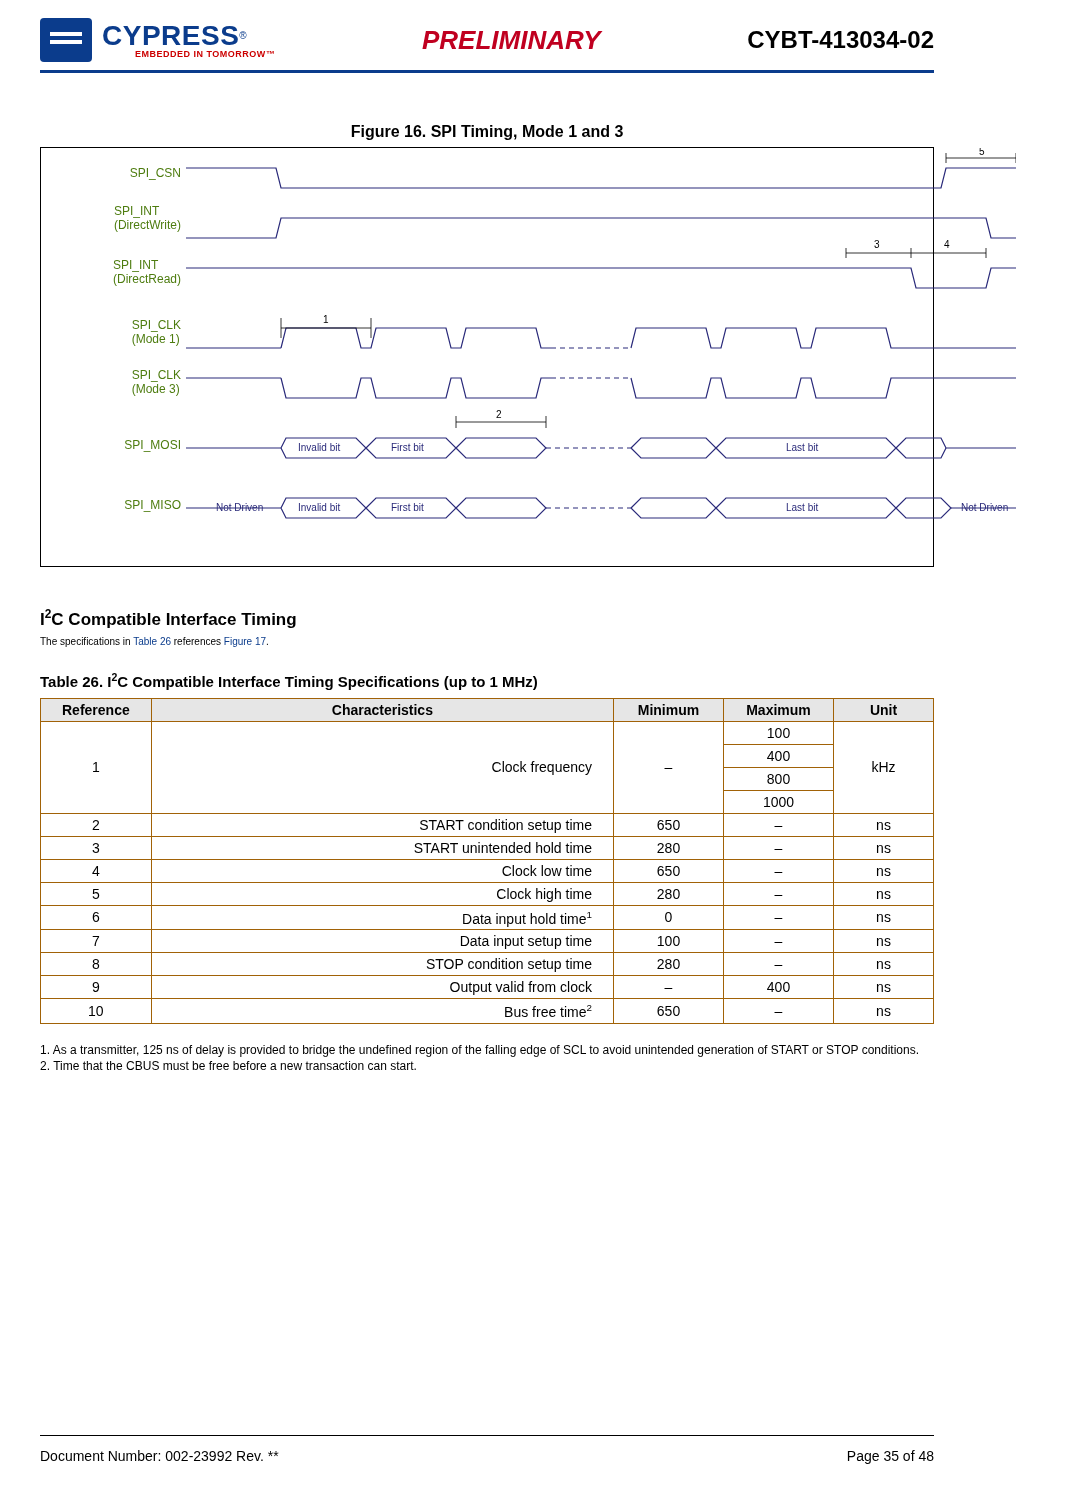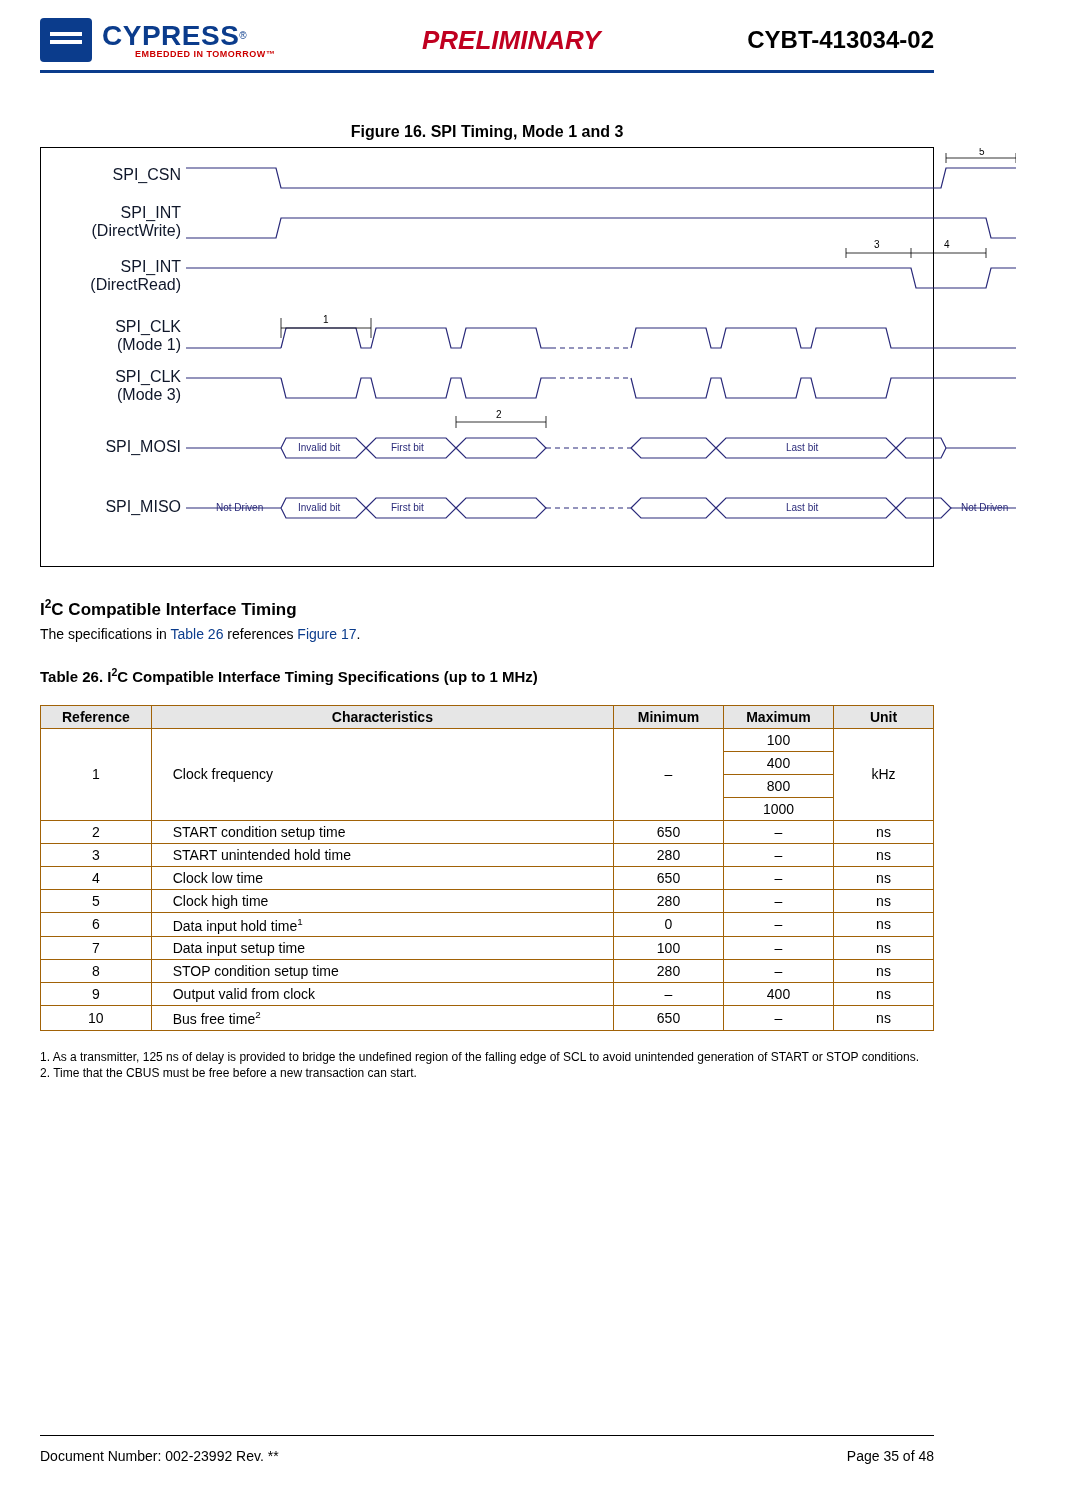--- a/index.html
+++ b/index.html
@@ -51,38 +51,38 @@
   .hdr-rule { height:3px; background:#0b3c8c; margin-top:2px; }
   
   .fig-caption {
     text-align:center; font-weight:700; font-size:16px;
     margin-top:50px; margin-bottom:6px;
   }
   .timing-frame {
     border:1px solid #000; height:420px; position:relative;
     font-family: Arial, sans-serif;
   }
-  .tlabel { position:absolute; font-size:16px; color:#0f172a; text-align:right; right:calc(100% - 140px); }
+  .tlabel { position:absolute; font-size:12px; color:#4d7c0f; text-align:left; right:calc(100% - 140px); }
   svg.tsig { position:absolute; left:145px; right:10px; }
   
   .section-h {
-    font-weight:700; font-size:17px; margin-top:30px;
-  }
-  .section-p { font-size:14px; margin-top:6px; }
+    font-weight:700; font-size:17px; margin-top:40px;
+  }
+  .section-p { font-size:10px; margin-top:6px; }
   .link { color:#0b3c8c; }
-  .tbl-caption { font-weight:700; font-size:15px; margin-top:24px; margin-bottom:20px;}
+  .tbl-caption { font-weight:700; font-size:15px; margin-top:24px; margin-bottom:8px;}
   table.spec {
     width:100%; border-collapse:collapse; font-size:14px;
   }
   table.spec th, table.spec td {
     border:1px solid #a16207; padding:3px 21px;
   }
   table.spec th { background:#e6e6e6; font-weight:700; text-align:center;}
   table.spec td.c { text-align:center; }
-  table.spec td.l { text-align:left; }
+  table.spec td.l { text-align:right; }
   .footnotes { font-size:12px; margin-top:18px; line-height:1.35;}
   
   .ftr {
     position:absolute; bottom:30px; left:40px; right:40px;
     display:flex; justify-content:space-between; font-size:14px;
   }
   .ftr-rule {
     position:absolute; bottom:58px; left:40px; right:40px; height:1px; background:#000;
   }
   .sup { font-size:0.7em; vertical-align:super; }

